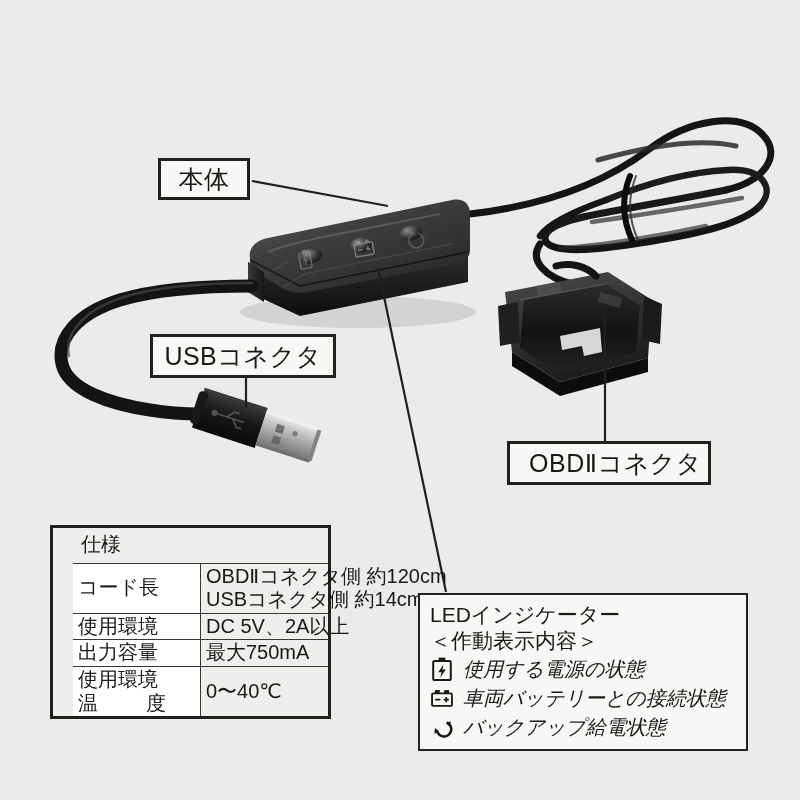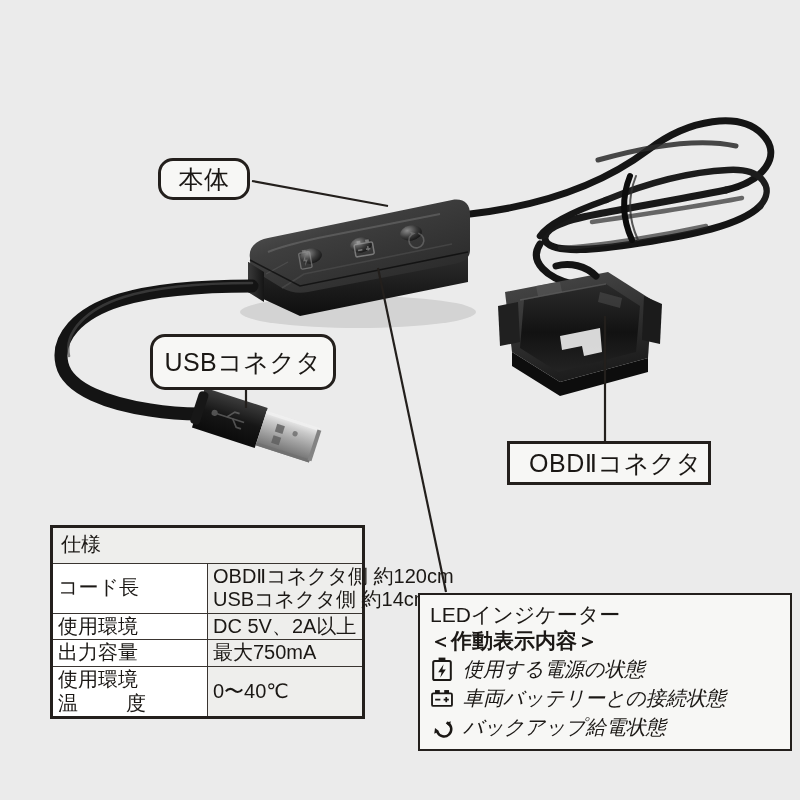--- a/index.html
+++ b/index.html
@@ -31,29 +31,27 @@
     white-space: nowrap;
     z-index: 30;
   }
 
   #callout-body {
     left: 158px;
     top: 158px;
     width: 92px;
     height: 42px;
     font-size: 25px;
-    border-radius: 15px;
   }
   #callout-usb {
     left: 150px;
     top: 334px;
     width: 186px;
-    height: 56px;
+    height: 44px;
     font-size: 25px;
-    border-radius: 15px;
   }
   #callout-obd {
     left: 507px;
     top: 441px;
     width: 204px;
     height: 44px;
     font-size: 25px;
     padding-left: 13px;
   }
 
@@ -76,25 +74,26 @@
     width: 800px;
     height: 520px;
     z-index: 10;
   }
 
   
   #spec-table {
     position: absolute;
     left: 50px;
     top: 525px;
-    width: 315px;
+    width: 281px;
     border: 3px solid #231f1c;
     box-sizing: border-box;
     background: #eeeeec;
     z-index: 30;
+    padding-left: 20px;
   }
   #spec-table table {
     border-collapse: collapse;
     width: 100%;
     table-layout: fixed;
   }
   #spec-table th,
   #spec-table td {
     border: 1.5px solid #3a3531;
     color: #1b1815;
@@ -130,38 +129,37 @@
     justify-content: space-between;
     width: 88px;
   }
   .two-line { line-height: 1.2; margin-left: 29px; }
 
   
   #led-legend {
     position: absolute;
     left: 418px;
     top: 593px;
-    width: 374px;
+    width: 330px;
     border: 2.5px solid #231f1c;
     box-sizing: border-box;
     background: #f7f7f5;
     padding: 7px 8px 9px 10px;
     z-index: 30;
     color: #1b1815;
   }
   #led-legend .legend-title {
     font-size: 21px;
     line-height: 1.22;
     white-space: nowrap;
   }
   #led-legend .legend-sub {
     font-size: 21px;
     line-height: 1.22;
     white-space: nowrap;
-    font-weight: bold;
   }
   .legend-row {
     display: flex;
     align-items: center;
     gap: 9px;
     margin-top: 3px;
     white-space: nowrap;
   }
   .legend-row .legend-text {
     font-size: 20px;

